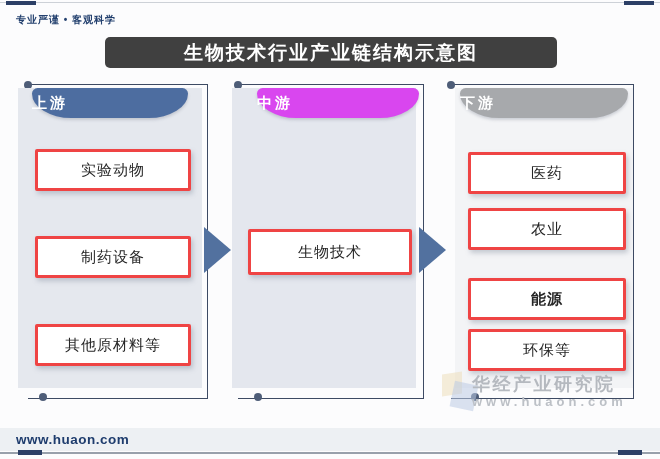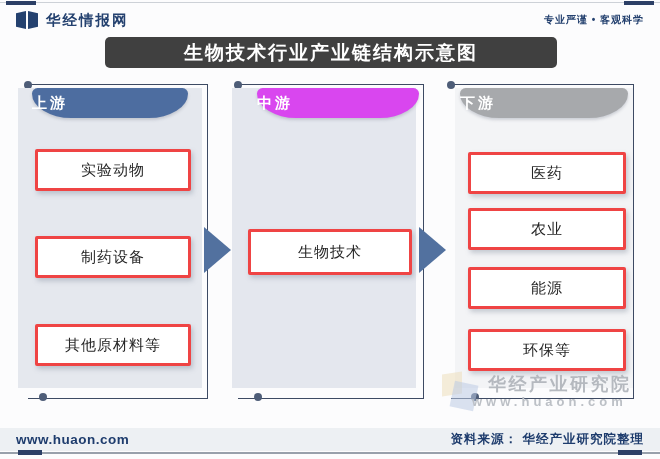--- a/index.html
+++ b/index.html
@@ -52,56 +52,49 @@
   .b3{left:460px;width:168px;background:#a7a9ac;}
   
   .box{position:absolute;background:#ffffff;border:3px solid #ef4444;border-radius:2px;
     box-shadow:2px 3px 5px rgba(110,120,140,.35);
     display:flex;align-items:center;justify-content:center;
     font-size:15px;color:#262626;letter-spacing:1px;}
   .c1{left:35px;width:150px;height:36px;}
   .c1.i0{top:149px;} .c1.i1{top:236px;} .c1.i2{top:324px;}
   .c2{left:248px;width:158px;height:40px;top:229px;}
   .c3{left:468px;width:152px;height:36px;}
-  .c3.i0{top:152px;} .c3.i1{top:208px;} .c3.i2{top:267px;} .c3.i3{top:329px;}
+  .c3.i0{top:152px;} .c3.i1{top:208px;} .c3.i2{top:278px;font-weight:bold;} .c3.i3{top:329px;}
   
   .arrow{position:absolute;width:0;height:0;
     border-top:23px solid transparent;border-bottom:23px solid transparent;border-left:27px solid #52719f;}
   .a1{left:204px;top:227px;}
   .a2{left:419px;top:227px;}
   
   .wm{position:absolute;left:472px;top:374px;color:#b5b9bf;z-index:5;}
-  .wm .wm-name{font-size:18px;font-weight:bold;letter-spacing:2.5px;line-height:20px;margin-left:16px;}
+  .wm .wm-name{font-size:18px;font-weight:bold;letter-spacing:2.5px;line-height:20px;}
   .wm .wm-site{font-size:13px;font-weight:bold;letter-spacing:4px;line-height:16px;color:#bcc0c6;}
   .wm-cube{position:absolute;z-index:4;}
   .cube-a{left:442px;top:373px;width:20px;height:22px;background:#ecdfbc;opacity:.55;transform:skewY(-8deg);}
   .cube-b{left:452px;top:383px;width:24px;height:26px;background:#bccbe3;opacity:.55;transform:rotate(12deg);}
   
   .footerbar{position:absolute;left:0;top:428px;width:660px;height:23px;background:#edf0f3;
     display:flex;justify-content:space-between;align-items:center;box-sizing:border-box;padding:0 16px;}
   .site{font-size:13.5px;font-weight:bold;color:#1e3c6d;letter-spacing:.5px;}
   .source{font-size:12.5px;font-weight:bold;color:#1e3c6d;letter-spacing:1px;}
 </style>
 </head>
 <body>
 
 <div class="canvas">
 
   <div class="topline"></div>
   <span class="edash tl"></span>
   <span class="edash tr"></span>
 
   <header class="topbar">
-    <div class="brand">
-      <span class="logo">
-        <span class="leaf-l"></span>
-          <span class="leaf-r"></span>
-      </span>
-      <span class="brand-text">华经情报网</span>
-    </div>
     <div class="slogan">专业严谨 • 客观科学</div>
   </header>
 
   <div class="title-banner">生物技术行业产业链结构示意图</div>
 
   <div class="frame f1"></div>
   <div class="frame f2"></div>
   <div class="frame f3"></div>
   <span class="dot" style="left:24px;top:81px;"></span>
   <span class="dot" style="left:39px;top:393px;"></span>
@@ -134,19 +127,18 @@
 
   <span class="wm-cube cube-a"></span>
   <span class="wm-cube cube-b"></span>
   <div class="wm">
     <div class="wm-name">华经产业研究院</div>
     <div class="wm-site">www.huaon.com</div>
   </div>
 
   <footer class="footerbar">
     <span class="site">www.huaon.com</span>
-    <span class="source">资料来源： 华经产业研究院整理</span>
   </footer>
   <div class="bottomline"></div>
   <span class="edash bl"></span>
   <span class="edash br"></span>
 
 </div>
 
 </body></html>

